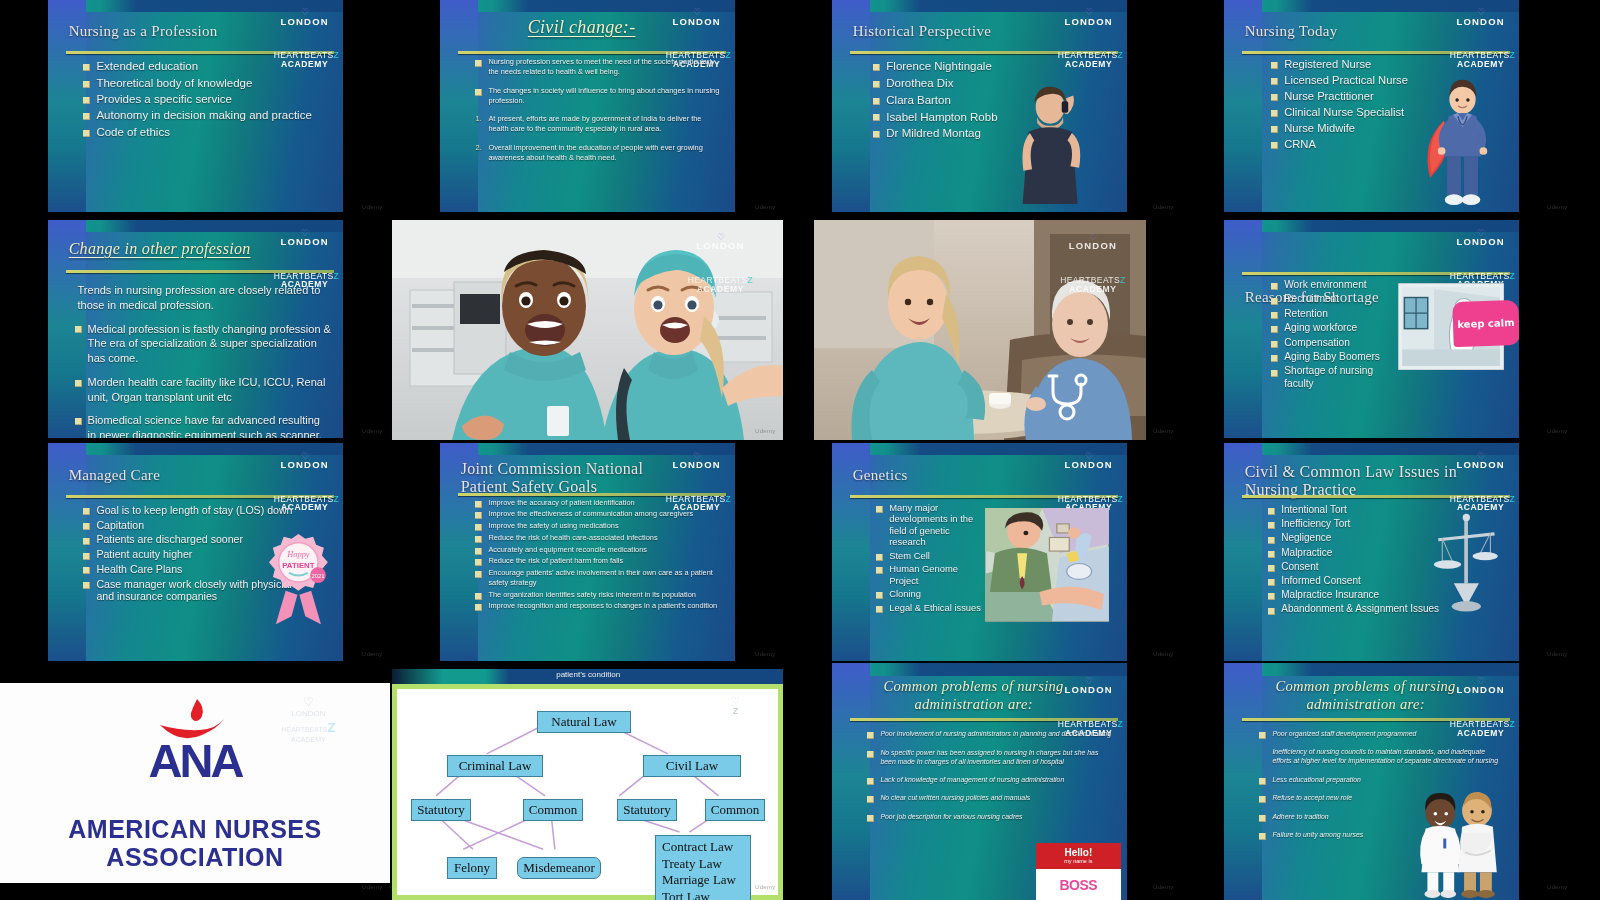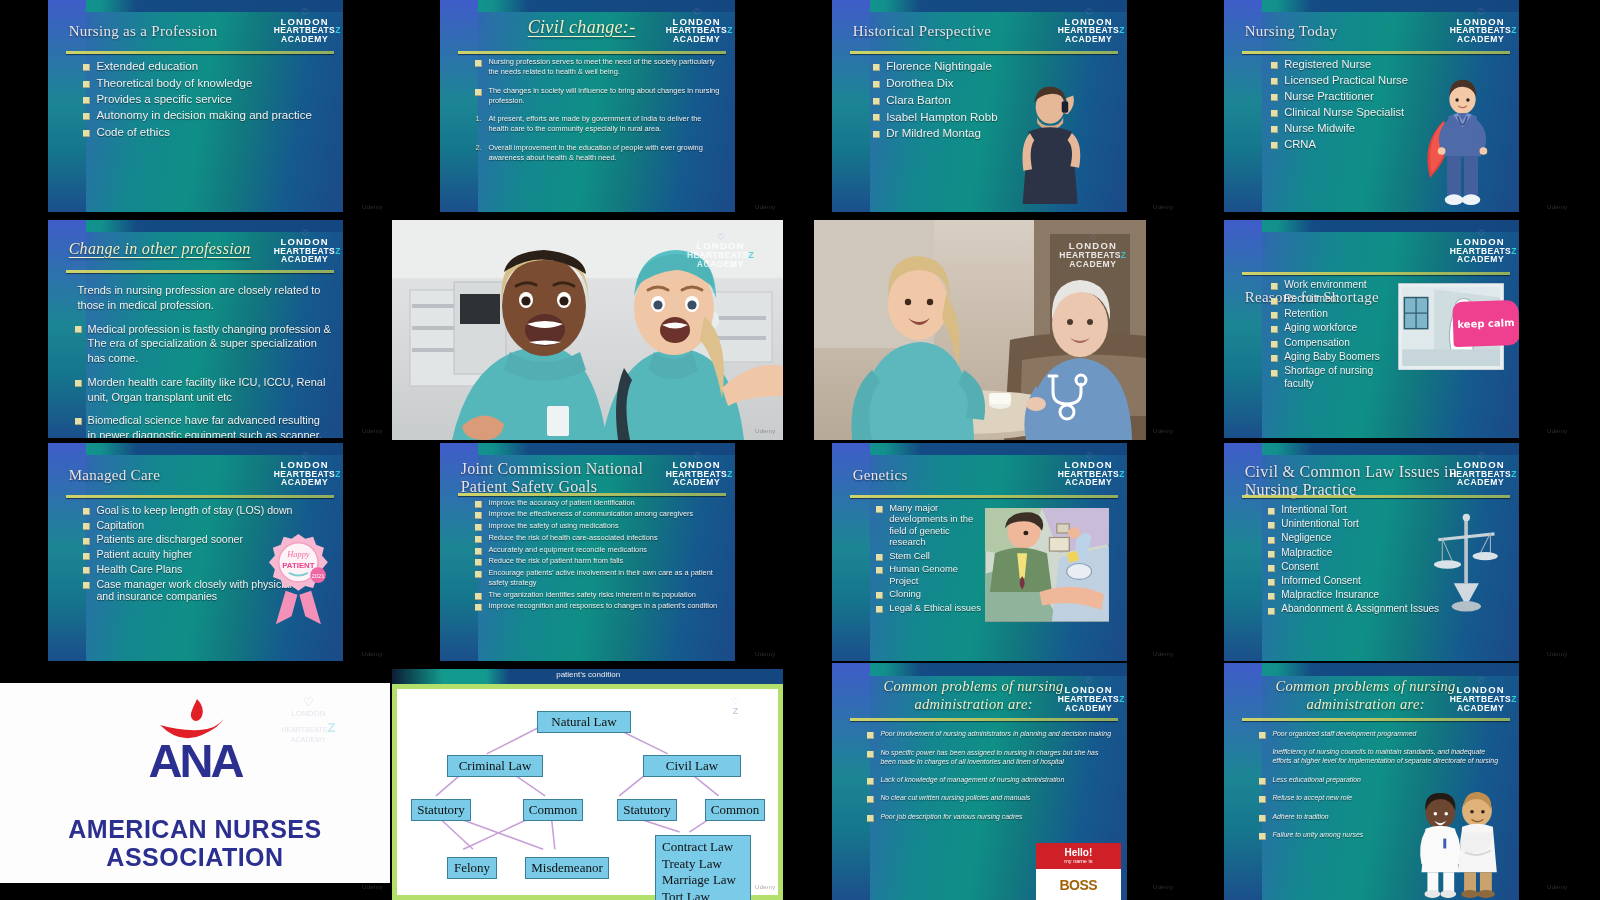--- a/index.html
+++ b/index.html
@@ -27,21 +27,21 @@
   .s-title.script.center .u{text-decoration:underline;text-underline-offset:3px;}
 
   .rule{position:absolute;left:6%;right:3%;height:3px;
      background:linear-gradient(90deg,#cfd46a 0%,#b7c464 40%,#8fae5e 100%);
      box-shadow:0 1px 1px rgba(0,0,0,.5);}
 
   .logo{position:absolute;right:2.5%;top:4%;width:21%;text-align:center;
         line-height:1.02;color:#ffffff;}
   .logo .hp{display:block;font-size:9px;color:#8b7fd0;letter-spacing:-1px;margin-bottom:-1px;opacity:.85;}
   .logo .l1{display:block;font-size:9.5px;font-weight:700;letter-spacing:1.2px;}
-  .logo .l2{display:block;font-size:8.5px;font-weight:700;letter-spacing:.4px;}
+  .logo .l2{display:block;font-size:8.5px;font-weight:400;letter-spacing:.4px;margin-top:25px;}
   .logo .l2 .z{color:#2fd0d8;}
   .logo .l3{display:block;font-size:8.5px;font-weight:700;letter-spacing:.6px;}
 
   ul.blist{list-style:none;margin:0;padding:0;position:absolute;}
   ul.blist li{position:relative;padding-left:13px;color:#f2f2f2;margin-bottom:2px;
       text-shadow:0 1px 1px rgba(0,0,0,.5);}
   ul.blist li:before{content:"";position:absolute;left:0;top:.42em;width:7px;height:7px;
       background:#e4e0a8;box-shadow:inset -1px -1px 0 rgba(0,0,0,.25);}
   ul.blist li.plain:before{display:none;}
   ul.blist li.num:before{display:none;}
@@ -513,21 +513,21 @@
     <div class="s-title small" style="top:9%;right:10%;">Civil &amp; Common Law Issues in Nursing Practice</div>
     <div class="rule" style="top:24%;"></div>
     <div class="logo">
       <span class="hp">♡</span>
       <span class="l1">LONDON</span>
       <span class="l2"><span>HEARTBEATS</span><span class="z">Z</span></span>
       <span class="l3">ACADEMY</span>
     </div>
     <ul class="blist" style="left:15%;right:5%;top:28%;font-size:10px;line-height:1.22;">
       <li>Intentional Tort</li>
-      <li>Unintentional Tort</li>
+      <li>Inefficiency Tort</li>
       <li>Negligence</li>
       <li>Malpractice</li>
       <li>Consent</li>
       <li>Informed Consent</li>
       <li>Malpractice Insurance</li>
       <li>Abandonment &amp; Assignment Issues</li>
     </ul>
     <div style="position:absolute;right:5%;top:30%;width:26%;height:48%;">
       <svg viewBox="0 0 70 100" width="100%" height="100%">
         <rect x="33" y="10" width="3.5" height="62" fill="#b9c4cc"></rect>
@@ -590,21 +590,21 @@
       </g>
     </svg>
     <div class="lawbox" style="left:140px;top:22px;width:92px;height:20px;">Natural Law</div>
     <div class="lawbox" style="left:50px;top:66px;width:94px;height:20px;">Criminal Law</div>
     <div class="lawbox" style="left:246px;top:66px;width:96px;height:20px;">Civil Law</div>
     <div class="lawbox" style="left:14px;top:110px;width:58px;height:20px;">Statutory</div>
     <div class="lawbox" style="left:126px;top:110px;width:58px;height:20px;">Common</div>
     <div class="lawbox" style="left:220px;top:110px;width:58px;height:20px;">Statutory</div>
     <div class="lawbox" style="left:308px;top:110px;width:58px;height:20px;">Common</div>
     <div class="lawbox" style="left:50px;top:168px;width:48px;height:20px;">Felony</div>
-    <div class="lawbox" style="left:128px;top:168px;width:82px;height:20px;">Misdemeanor</div>
+    <div class="lawbox" style="left:120px;top:168px;width:82px;height:20px;border-radius:7px;">Misdemeanor</div>
     <div class="lawbox multi" style="left:258px;top:146px;width:82px;height:70px;">
       <div>Contract Law</div>
       <div>Treaty Law</div>
       <div>Marriage Law</div>
       <div>Tort Law</div>
     </div>
     <div style="position:absolute;right:10%;top:3%;text-align:center;opacity:.35;">
       <div style="color:#9b7fc0;font-size:10px;">♡</div>
       <div style="font-size:9px;color:#4a7fb5;font-weight:700;">Z</div>
     </div>
@@ -629,21 +629,21 @@
       <li style="margin-bottom:9px;">Lack of knowledge of management of nursing administration</li>
       <li style="margin-bottom:9px;">No clear cut written nursing policies and manuals</li>
       <li>Poor job description for various nursing cadres</li>
     </ul>
     <div style="position:absolute;right:2%;bottom:0;width:29%;height:24%;">
       <div style="background:#cf2027;height:46%;display:flex;flex-direction:column;align-items:center;justify-content:center;">
         <span style="color:#fff;font-weight:700;font-size:10px;line-height:1;">Hello!</span>
         <span style="color:#fff;font-size:5.5px;line-height:1.2;">my name is</span>
       </div>
       <div style="background:#fff;height:54%;display:flex;align-items:center;justify-content:center;">
-        <span style="color:#a16207;font-weight:700;font-size:14px;letter-spacing:-.5px;">BOSS</span>
+        <span style="color:#ec4899;font-weight:700;font-size:14px;letter-spacing:-.5px;">BOSS</span>
       </div>
     </div>
   </div>
 </div>
 
 <div class="tile" style="left:1224px;top:663px;width:295px;height:237px;">
   <div class="slide">
     <div class="tealbar"></div>
     <div class="leftband"></div>
     <div class="s-title script center" style="top:6%;font-size:14.5px;line-height:1.25;">Common problems of nursing administration are:</div>

